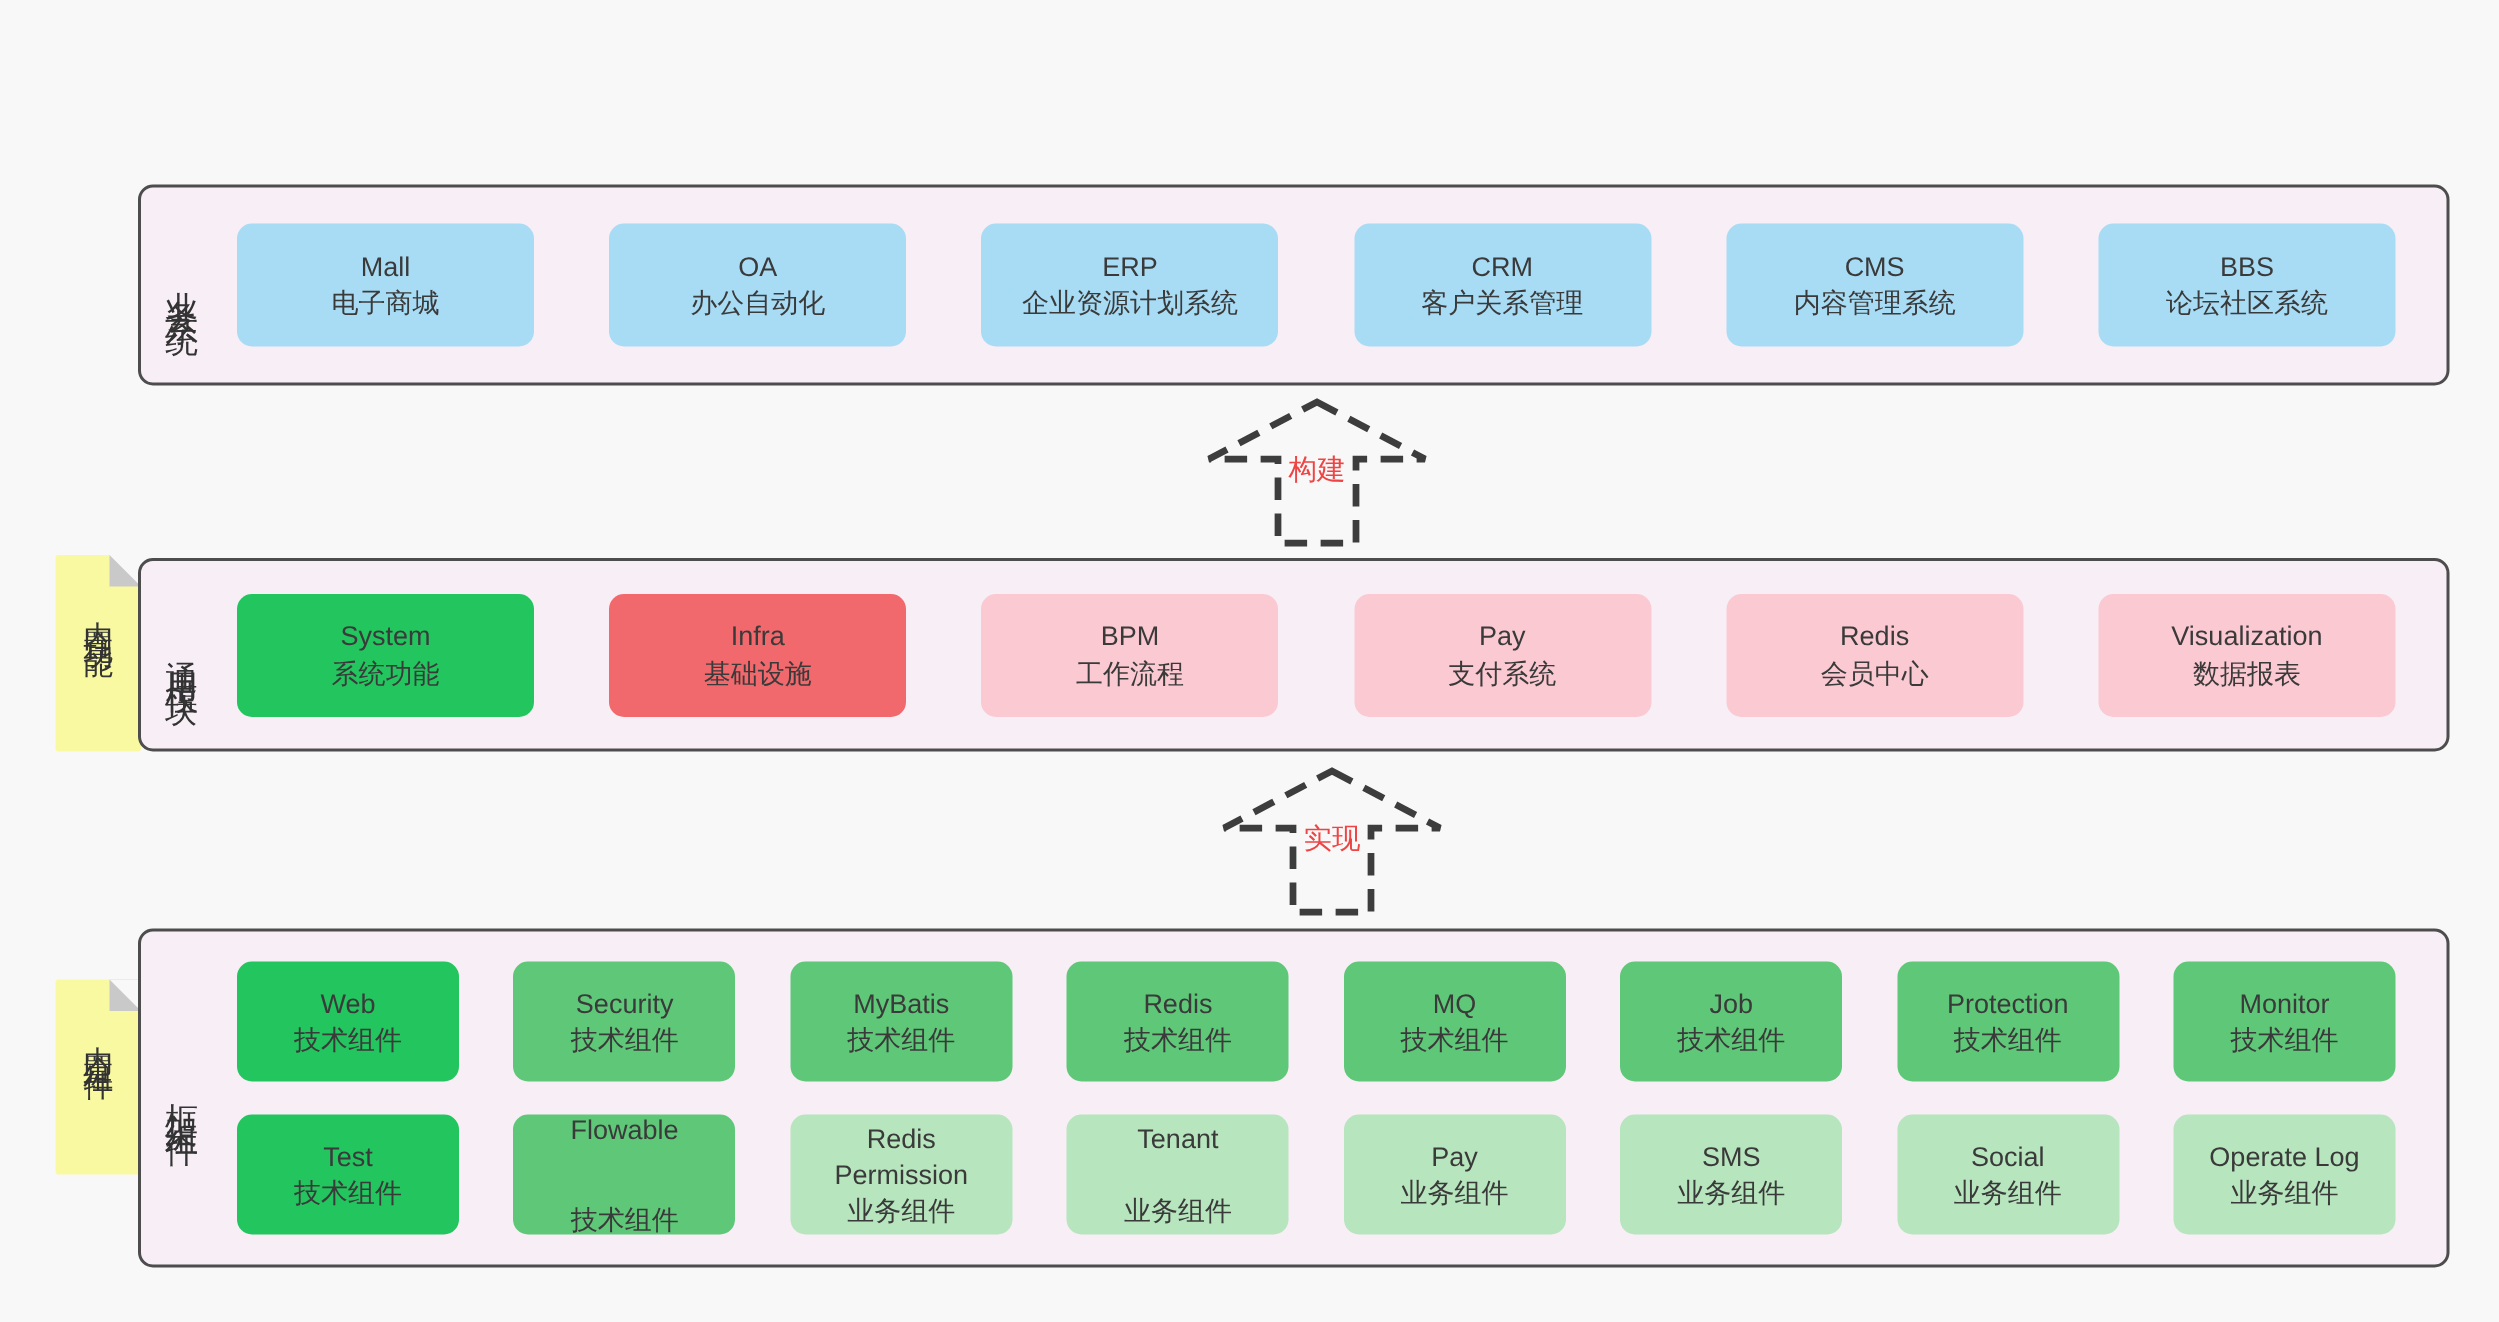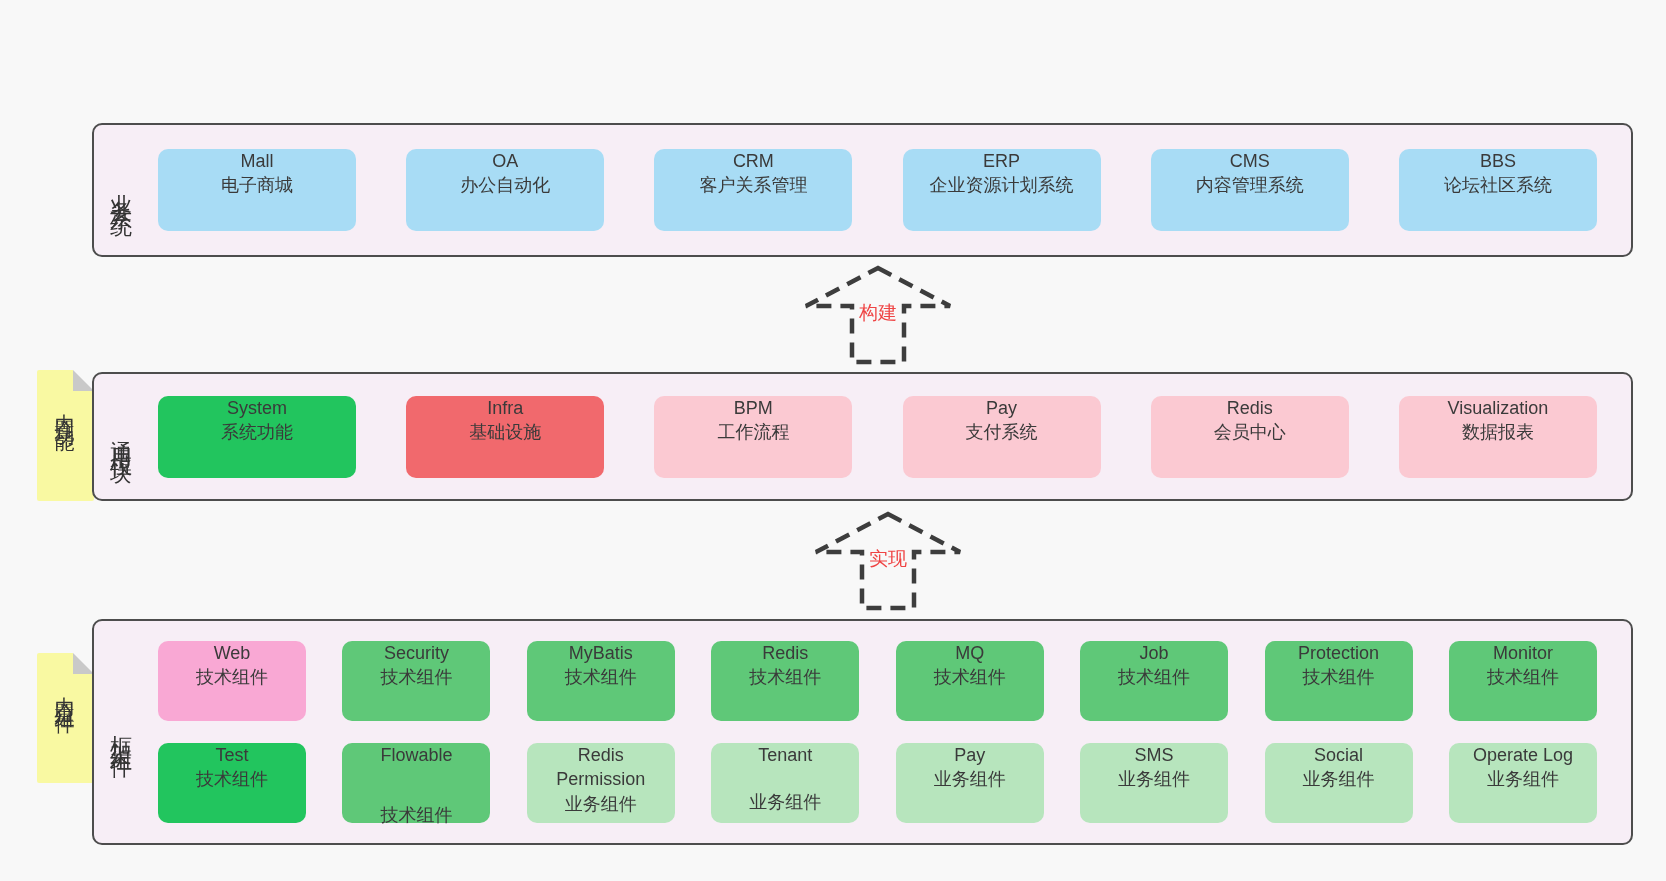--- a/index.html
+++ b/index.html
@@ -18,21 +18,21 @@
     writing-mode:vertical-rl;text-orientation:upright;
     align-self:center;margin-left:12px;
     font-size:22px;letter-spacing:7px;color:#333;
   }
   .boxes{
     flex:1;display:flex;justify-content:space-between;align-items:center;
     padding:0 34px 0 22px;
   }
   .box{
     box-sizing:border-box;border-radius:10px;
-    display:flex;flex-direction:column;
+    display:flex;flex-direction:column;justify-content:center;
     text-align:center;font-size:18px;line-height:1.35;color:#3a3a3a;
   }
   .layer-6 .box{width:198px;height:82px;padding:0 14px;}
   .layer-8 .box{width:148px;height:80px;padding:0 10px;}
   .rows{
     flex:1;display:flex;flex-direction:column;justify-content:center;
     gap:22px;padding:0 34px 0 22px;
   }
   .rows .boxes{flex:none;padding:0;}
   .note{
@@ -66,26 +66,26 @@
   <div class="boxes">
       <div class="box" style="background: rgb(168, 220, 245);">
         <div>Mall</div>
         <div>电子商城</div>
       </div>
       <div class="box" style="background: rgb(168, 220, 245);">
         <div>OA</div>
         <div>办公自动化</div>
       </div>
       <div class="box" style="background: rgb(168, 220, 245);">
+        <div>ERP</div>
+        <div>企业资源计划系统</div>
+      </div>
+      <div class="box" style="background: rgb(168, 220, 245);">
         <div>CRM</div>
         <div>客户关系管理</div>
-      </div>
-      <div class="box" style="background: rgb(168, 220, 245);">
-        <div>ERP</div>
-        <div>企业资源计划系统</div>
       </div>
       <div class="box" style="background: rgb(168, 220, 245);">
         <div>CMS</div>
         <div>内容管理系统</div>
       </div>
       <div class="box" style="background: rgb(168, 220, 245);">
         <div>BBS</div>
         <div>论坛社区系统</div>
       </div>
     </div>
@@ -138,21 +138,21 @@
   <div class="arrow-label">实现</div>
 </div>
 
 <div class="note" style="top:653px;height:130px;">
   <span class="note-text">内置组件</span>
 </div>
 <section class="layer layer-8" style="top:619px;height:226px;">
   <div class="side-label">框架组件</div>
   <div class="rows">
     <div class="boxes">
-        <div class="box" style="background: #f9a8d4;">
+        <div class="box" style="background: #22c55e;">
           <div>Web</div>
           <div>技术组件</div>
         </div>
         <div class="box" style="background: rgb(95, 200, 120);">
           <div>Security</div>
           <div>技术组件</div>
         </div>
         <div class="box" style="background: rgb(95, 200, 120);">
           <div>MyBatis</div>
           <div>技术组件</div>

